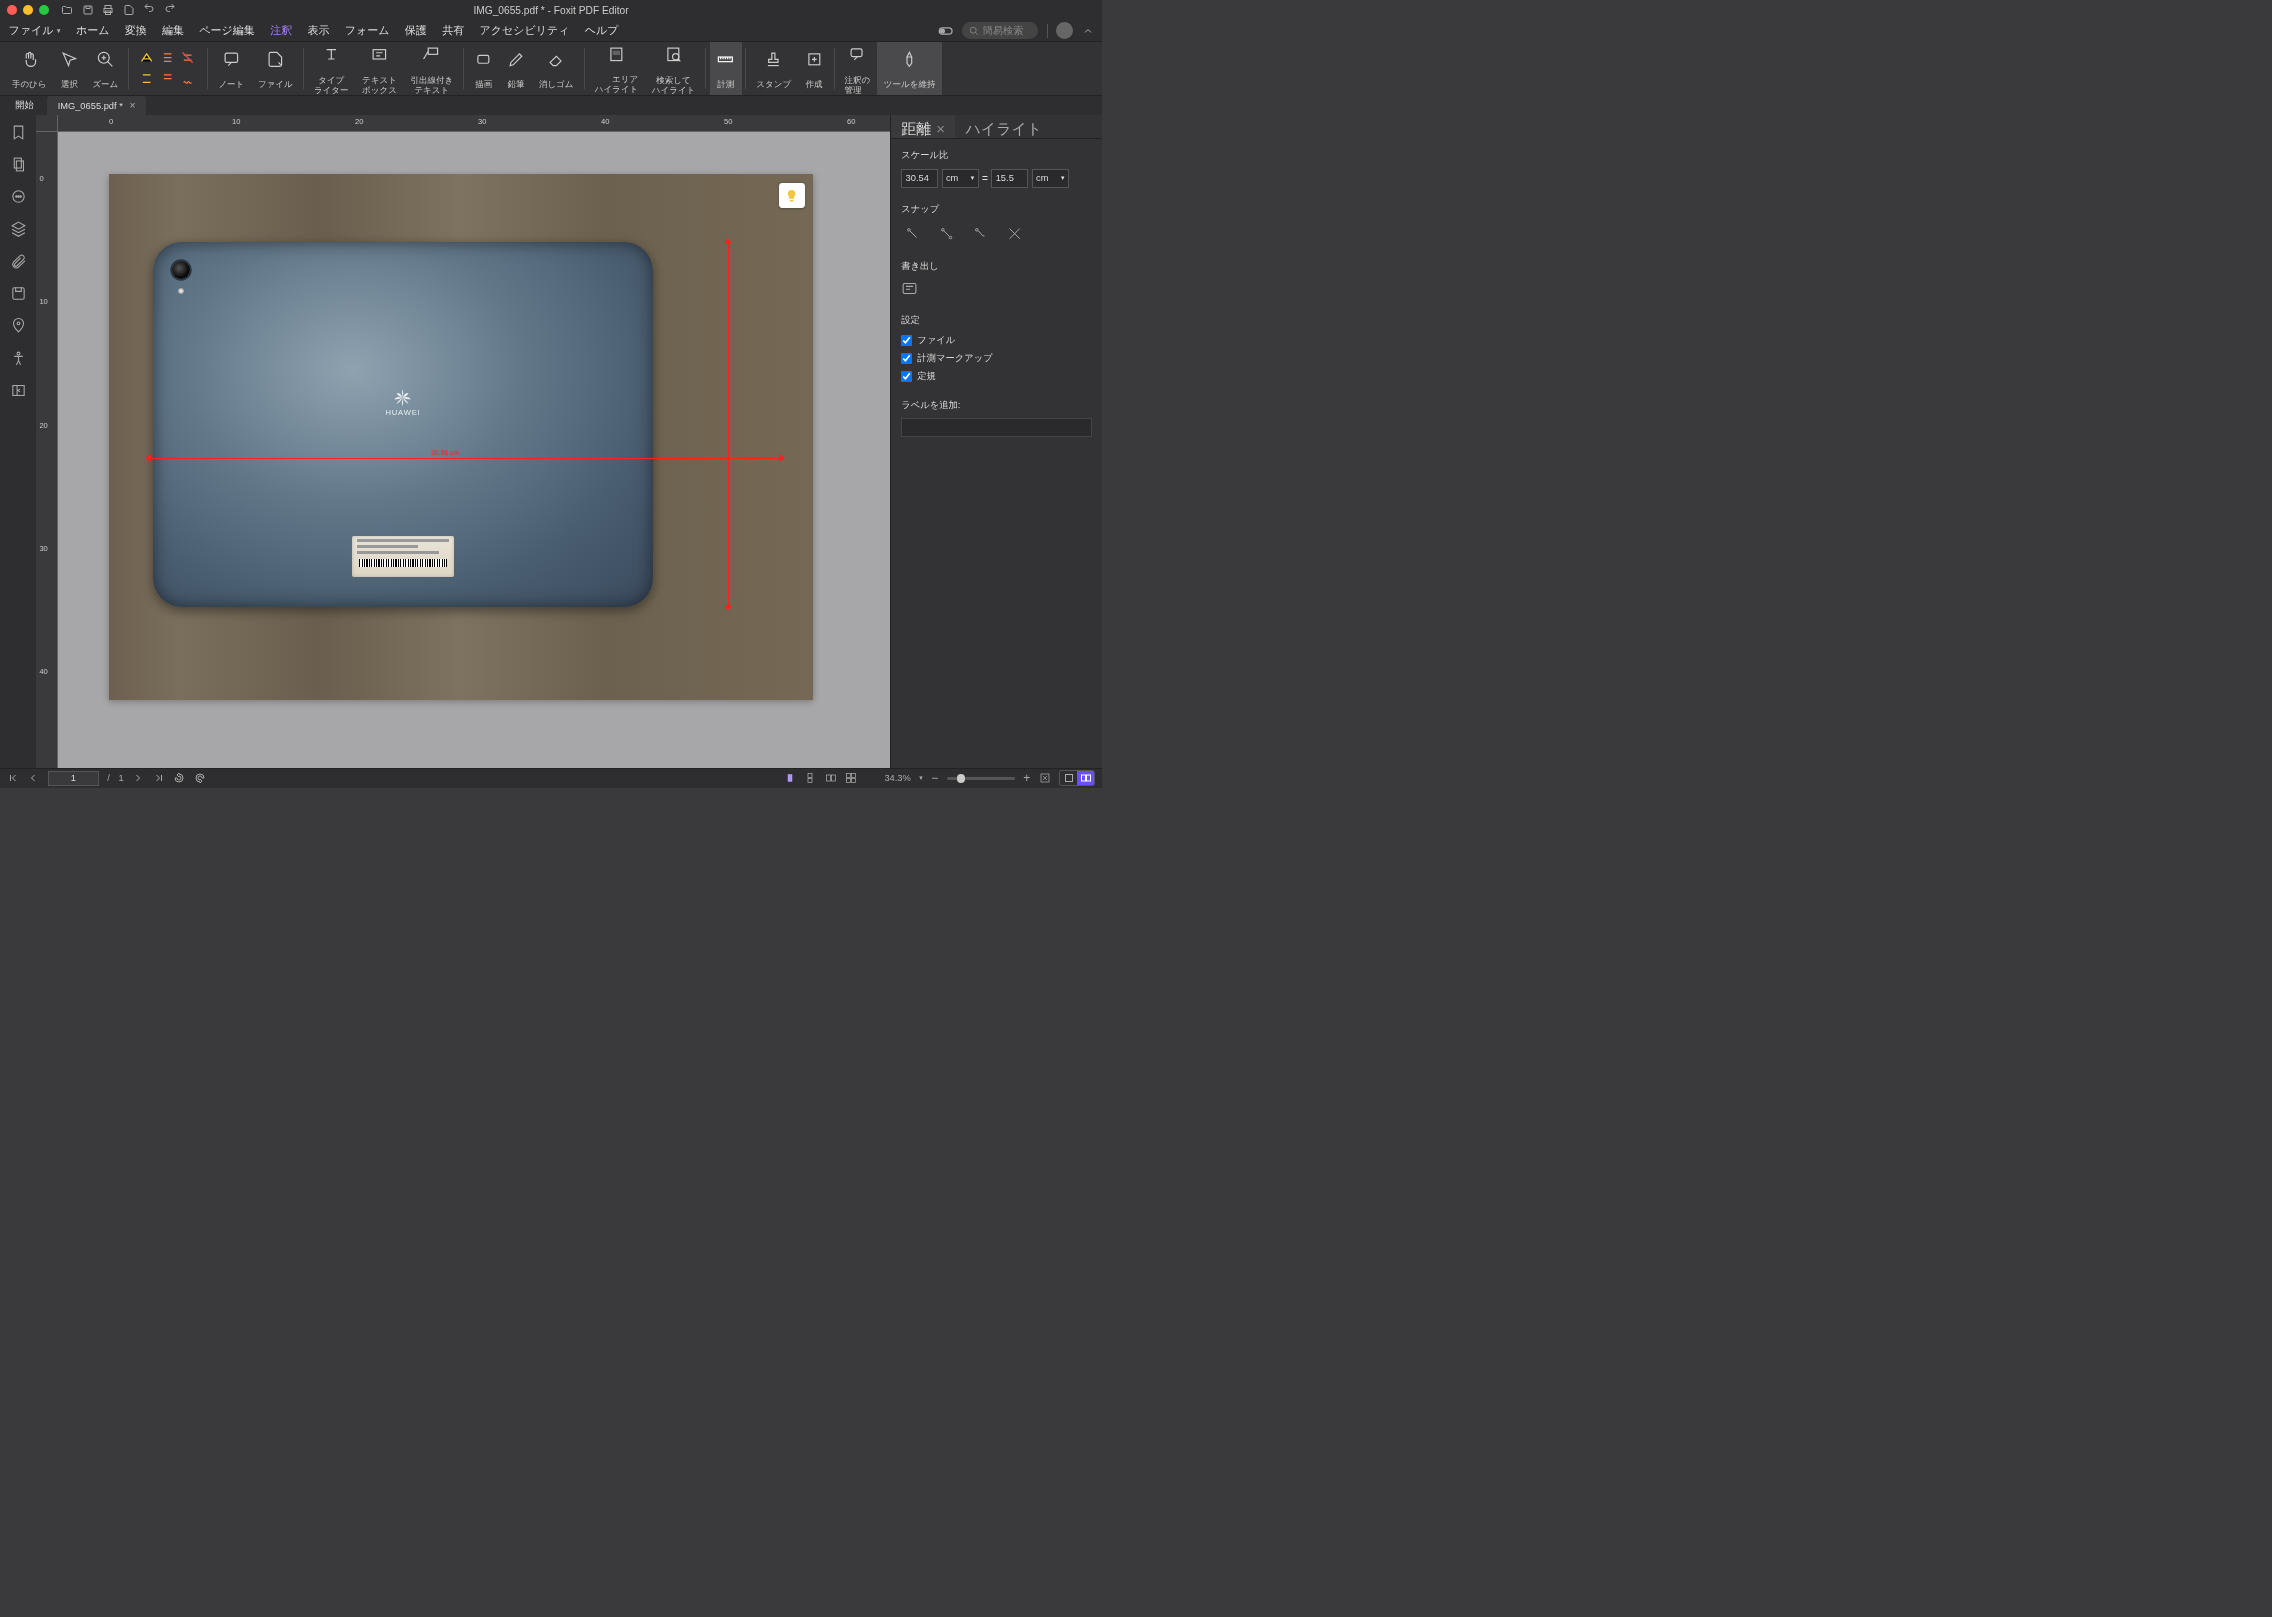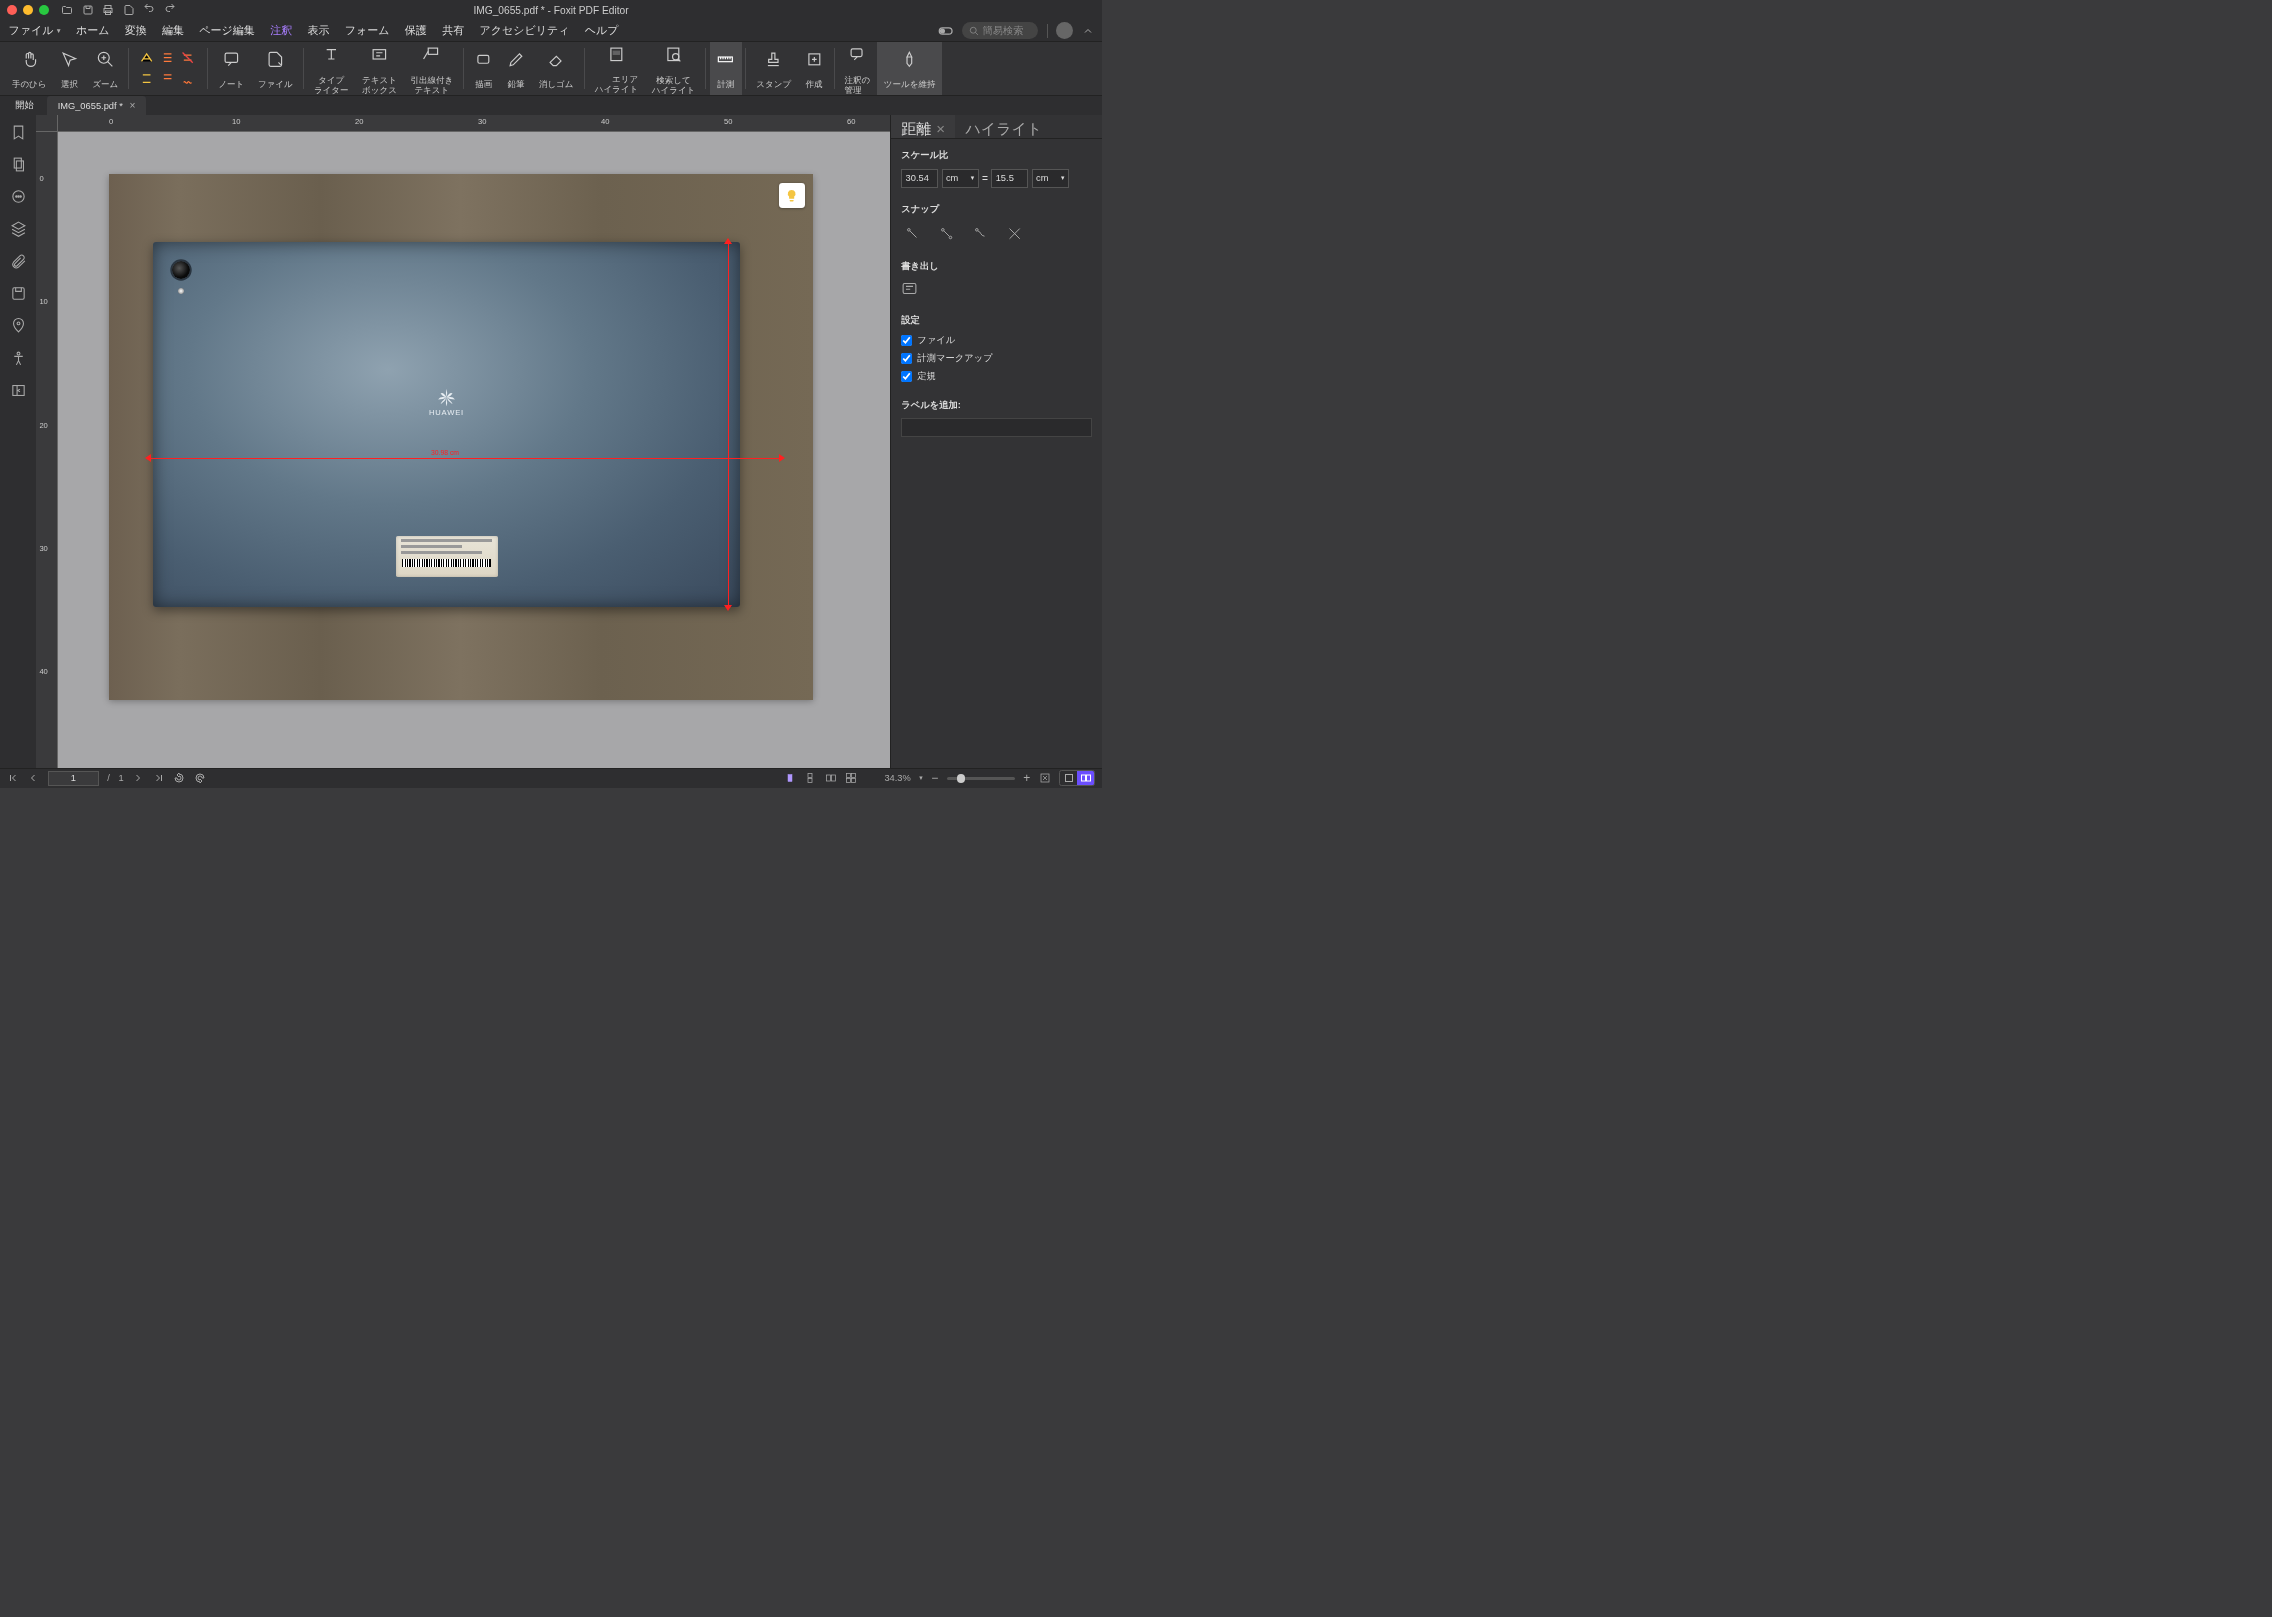--- a/index.html
+++ b/index.html
@@ -33,40 +33,40 @@
 .sidebar { width: 36px; background: #2e2e30; display: flex; flex-direction: column; align-items: center; padding-top: 8.5px; gap: 15.3px; }
 .sidebar svg { width: 17px; height: 17px; color: #aaa; }
 .canvas-wrap { flex: 1; background: #555; position: relative; display: flex; }
 .ruler-corner { width: 22px; height: 17px; background: #3a3a3c; border-right:0.8px solid #666; border-bottom:0.8px solid #666;}
 .ruler-h { position: absolute; left: 22px; right: 0; top: 0; height: 17px; background: #3a3a3c; border-bottom:0.8px solid #666; color:#ccc; font-size:7.6px; }
 .ruler-h .tick { position:absolute; top:1.7px; }
 .ruler-v { position: absolute; left: 0; top: 17px; bottom: 0; width: 22px; background: #3a3a3c; border-right:0.8px solid #666; color:#ccc; font-size:7.6px;}
 .ruler-v .tick { position:absolute; left:3.4px; writing-mode: horizontal-tb; }
 .doc-viewport { position: absolute; left: 22px; top: 17px; right: 0; bottom: 0; background: #a7a7a9; overflow: hidden; }
 .page { position: absolute; left: 51px; top: 42px; width: 704px; height: 526px; background: linear-gradient(90deg, #6d6050 0%, #7a6e5c 10%, #6a5f4e 30%, #7e7260 50%, #6c614f 70%, #756955 100%); box-shadow: 0 1.7px 6.8px rgba(0,0,0,.3); }
-.tablet { position:absolute; left: 44px; top: 68px; width: 587px; height: 365px; border-radius: 3px; background: radial-gradient(ellipse at 40% 35%, #8fa2b0 0%, #627889 40%, #4a5e71 70%, #3a4a5d 100%); box-shadow: inset 0 0 17px rgba(0,0,0,.5), 0 3.4px 10.2px rgba(0,0,0,.4); }
+.tablet { position:absolute; left: 44px; top: 68px; width: 500px; height: 365px; border-radius: 29px; background: radial-gradient(ellipse at 40% 35%, #8fa2b0 0%, #627889 40%, #4a5e71 70%, #3a4a5d 100%); box-shadow: inset 0 0 17px rgba(0,0,0,.5), 0 3.4px 10.2px rgba(0,0,0,.4); }
 .tablet .cam { position:absolute; left: 18.7px; top: 18.7px; width: 18.7px; height: 18.7px; border-radius:50%; background: radial-gradient(circle at 40% 40%, #555 0%, #0a0a0a 60%); box-shadow: 0 0 0 1.7px #2a3540; }
 .tablet .flash { position:absolute; left: 24.6px; top: 46px; width: 6px; height: 6px; border-radius:50%; background: radial-gradient(circle, #fff 0%, #aaa 60%, #444 100%); }
 .tablet .logo { position:absolute; left:50%; top:44%; transform:translate(-50%,-50%); color:#e8eef3; text-align:center; font-size:7.6px; letter-spacing:0.8px; }
 .tablet .logo svg { display:block; margin:0 auto 1.7px; }
 .tablet .label { position:absolute; left:50%; bottom:30px; transform:translateX(-50%); width:102px; height:41px; background: linear-gradient(180deg, #e8e4d8 0%, #ddd6c4 100%); border-radius:1.7px; box-shadow: inset 0 0 3.4px rgba(0,0,0,.2); }
 .tablet .label .bar { height:2.5px; background:#999; margin: 3.4px 5.1px; }
 .tablet .label .barcode { height:8.5px; background: repeating-linear-gradient(90deg, #000 0, #000 0.8px, #fff 0.8px, #fff 1.7px); margin: 5.1px 6.8px 1.7px; }
 .meas-line { position:absolute; background: #ff2020; }
 .meas-h { height:0.8px; }
 .meas-v { width:0.8px; }
 .bulb { position:absolute; right: 8.5px; top: 8.5px; width: 25.5px; height: 25.5px; background: #fff; border-radius: 3.4px; display:flex; align-items:center; justify-content:center; box-shadow:0 0.8px 2.5px rgba(0,0,0,.3);}
 .right-panel { width: 212px; background: #333335; border-left: 0.8px solid #222; }
 .panel-tabs { display: flex; height: 24px; border-bottom: 0.8px solid #222; }
 .panel-tab { padding: 5.1px 10.2px; font-size: 15px; color: #aaa; cursor:pointer; }
 .panel-tab.active { background: #3a3a3c; color: #ddd; }
 .panel-tab .x { margin-left: 5.1px; color: #888; }
 .panel-body { padding: 10.2px; }
 .panel-section { margin-bottom: 15.3px; }
-.panel-section h4 { font-size: 9.3px; color: #ddd; margin-bottom: 6.8px; font-weight: bold; }
+.panel-section h4 { font-size: 9.3px; color: #ddd; margin-bottom: 6.8px; font-weight: normal; }
 .scale-row { display:flex; align-items:center; gap: 3.4px; }
 .scale-row input { width: 37px; height: 18.7px; background: #2a2a2c; border: 0.8px solid #555; color: #ddd; font-size: 9.3px; padding: 0 3.4px; }
 .scale-row .unit { width: 37px; height: 18.7px; background: #2a2a2c; border: 0.8px solid #555; color: #ddd; font-size: 9.3px; display:flex; align-items:center; justify-content:space-between; padding:0 3.4px;}
 .snap-icons { display:flex; gap: 18.7px; padding: 3.4px; }
 .snap-icons svg { width: 15.3px; height: 15.3px; color: #aaa; }
 .export-icon svg { width: 17px; height: 17px; color:#aaa; }
 .check-row { display:flex; align-items:center; gap: 5.1px; margin-bottom: 5.1px; font-size: 9.3px; }
 .check-row input { width: 11px; height: 11px; }
 .label-input { width: 100%; height: 18.7px; background: #2a2a2c; border: 0.8px solid #444; color:#ddd; padding:0 3.4px; }
 .statusbar { height: 20.4px; background: #2e2e30; display: flex; align-items: center; padding: 0 6.8px; gap: 8.5px; border-top: 0.8px solid #222; font-size: 9.3px; color: #aaa; }

